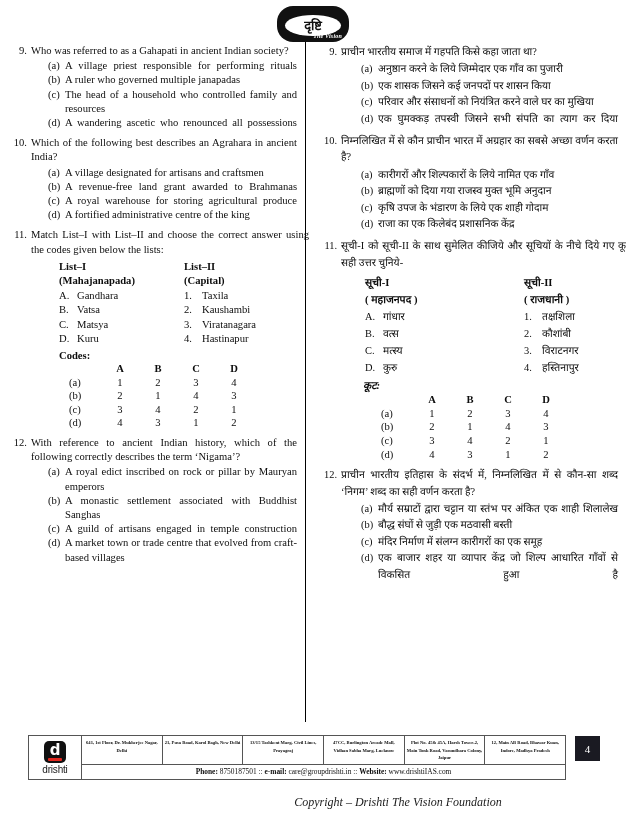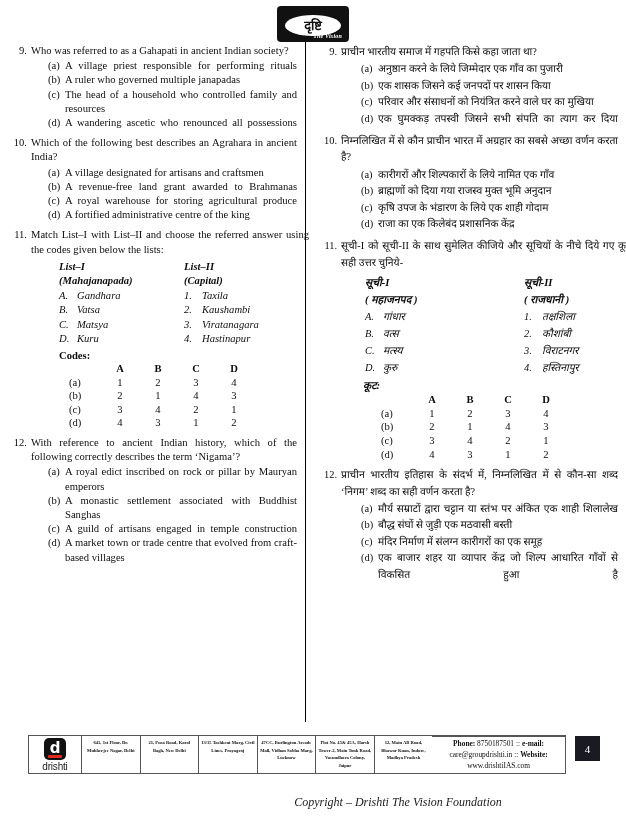--- a/index.html
+++ b/index.html
@@ -22,21 +22,21 @@
     display: flex;
     justify-content: center;
     padding-top: 6px;
     height: 42px;
     box-sizing: border-box;
   }
   .logo {
     width: 72px;
     height: 36px;
     background: #111111;
-    border-radius: 4px;
+    border-radius: 16px;
     position: relative;
     display: flex;
     align-items: center;
     justify-content: center;
     flex-direction: column;
   }
   .logo-oval {
     width: 56px;
     height: 21px;
     background: #ffffff;
@@ -136,21 +136,21 @@
   }
   .hi .opt { padding-left: 20px; }
   .hi .q-num { width: 21px; flex: 0 0 21px; }
 
   
   .lists {
     display: flex;
     padding-left: 28px;
     margin-top: 3px;
   }
-  .lists .lcol { width: 125px; font-style: italic; }
+  .lists .lcol { width: 125px; }
   .lists .lhead {
     font-weight: bold;
     font-size: 10.6px;
     line-height: 14.4px;
   }
   .lists .lrow {
     font-size: 10.6px;
     line-height: 14.6px;
     display: flex;
   }
@@ -241,21 +241,21 @@
   .f-logo-name {
     font-family: Liberation Sans, sans-serif;
     font-size: 10px;
     color: #1b1b1b;
     margin-top: 1px;
     letter-spacing: -0.2px;
   }
   .f-addr-wrap {
     flex: 1;
     display: flex;
-    flex-direction: row;
+    flex-direction: column;
   }
   .f-addrs { display: flex; }
   .f-addr {
     flex: 1;
     border-right: 1px solid #555;
     text-align: center;
     font-family: "Liberation Serif", serif;
     font-weight: bold;
     font-size: 4.6px;
     line-height: 7.6px;
@@ -363,21 +363,21 @@
             <div class="opt-lbl">(d)</div>
             <div class="opt-txt">A fortified administrative centre of the king</div>
           </div>
         </div>
       </div>
     </div>
 
     <div class="q">
       <div class="q-num">11.</div>
       <div class="q-body">
-        <div class="q-text">Match List–I with List–II and choose the referred answer using the codes given below the lists:</div>
+        <div class="q-text">Match List–I with List–II and choose the correct answer using the codes given below the lists:</div>
 
         <div class="lists">
           <div class="lcol">
             <div class="lhead">List–I</div>
             <div class="lhead">(Mahajanapada)</div>
             <div class="lrow">
               <span class="lkey">A.</span>
               <span>Gandhara</span>
             </div>
             <div class="lrow">

